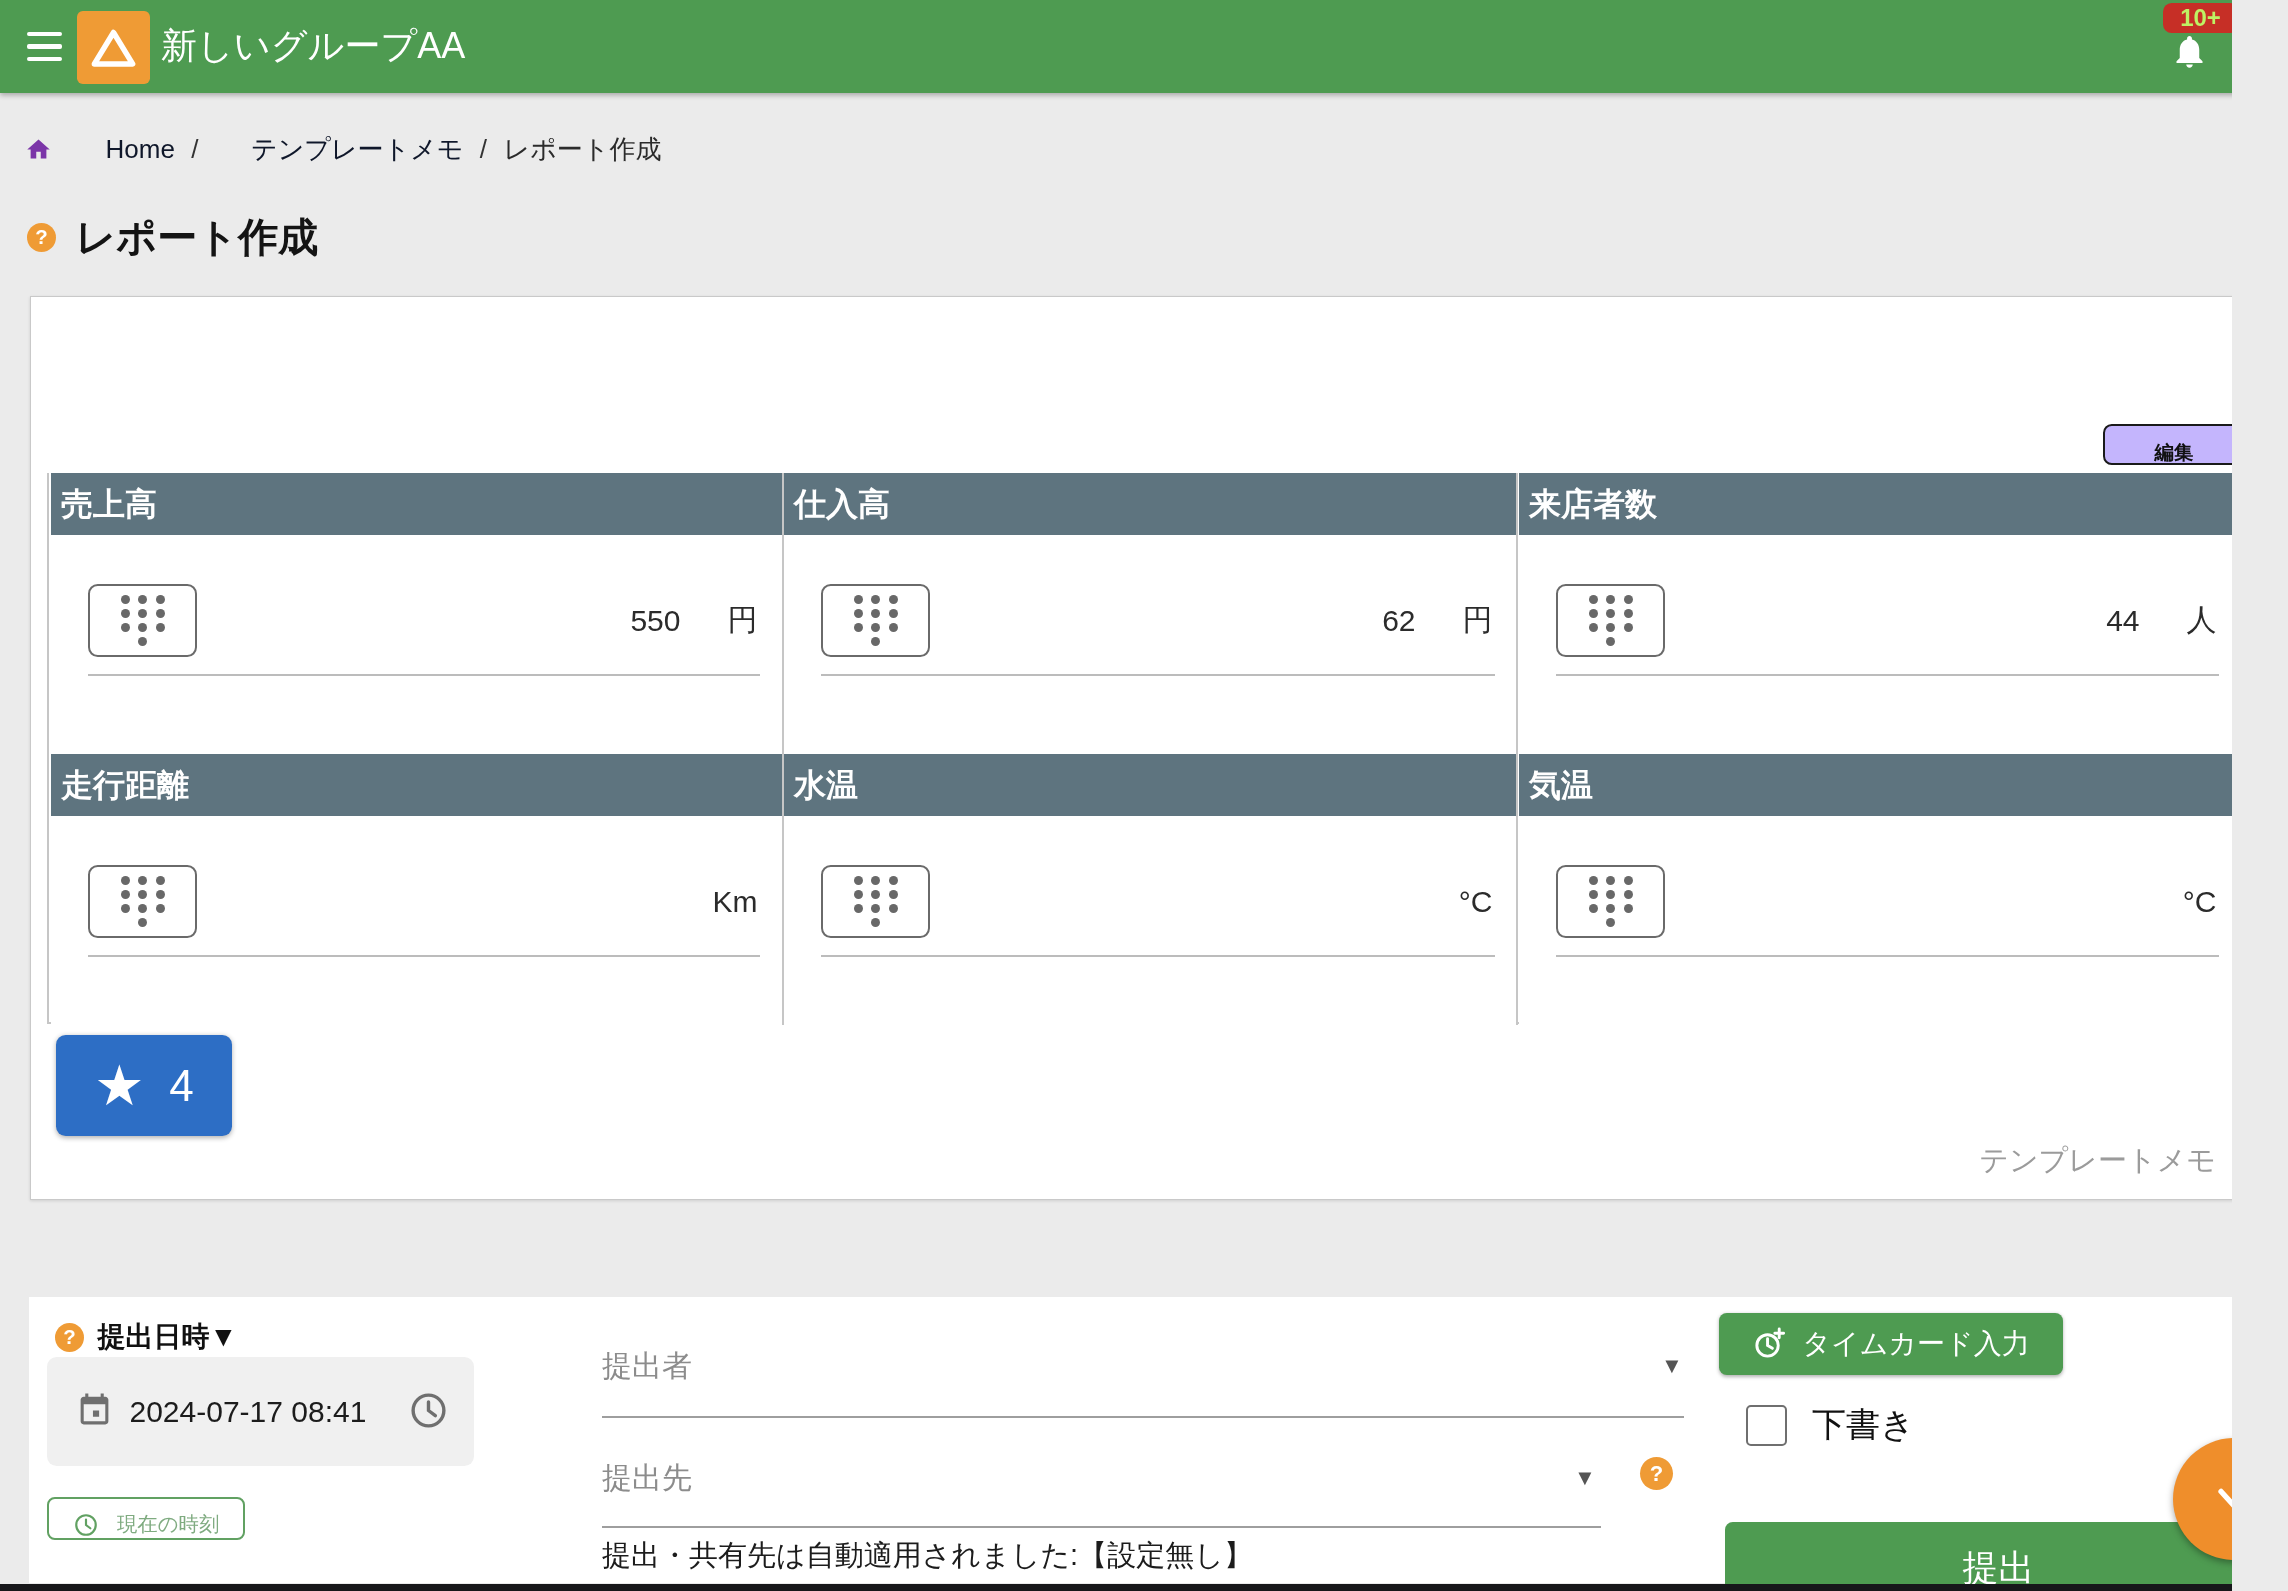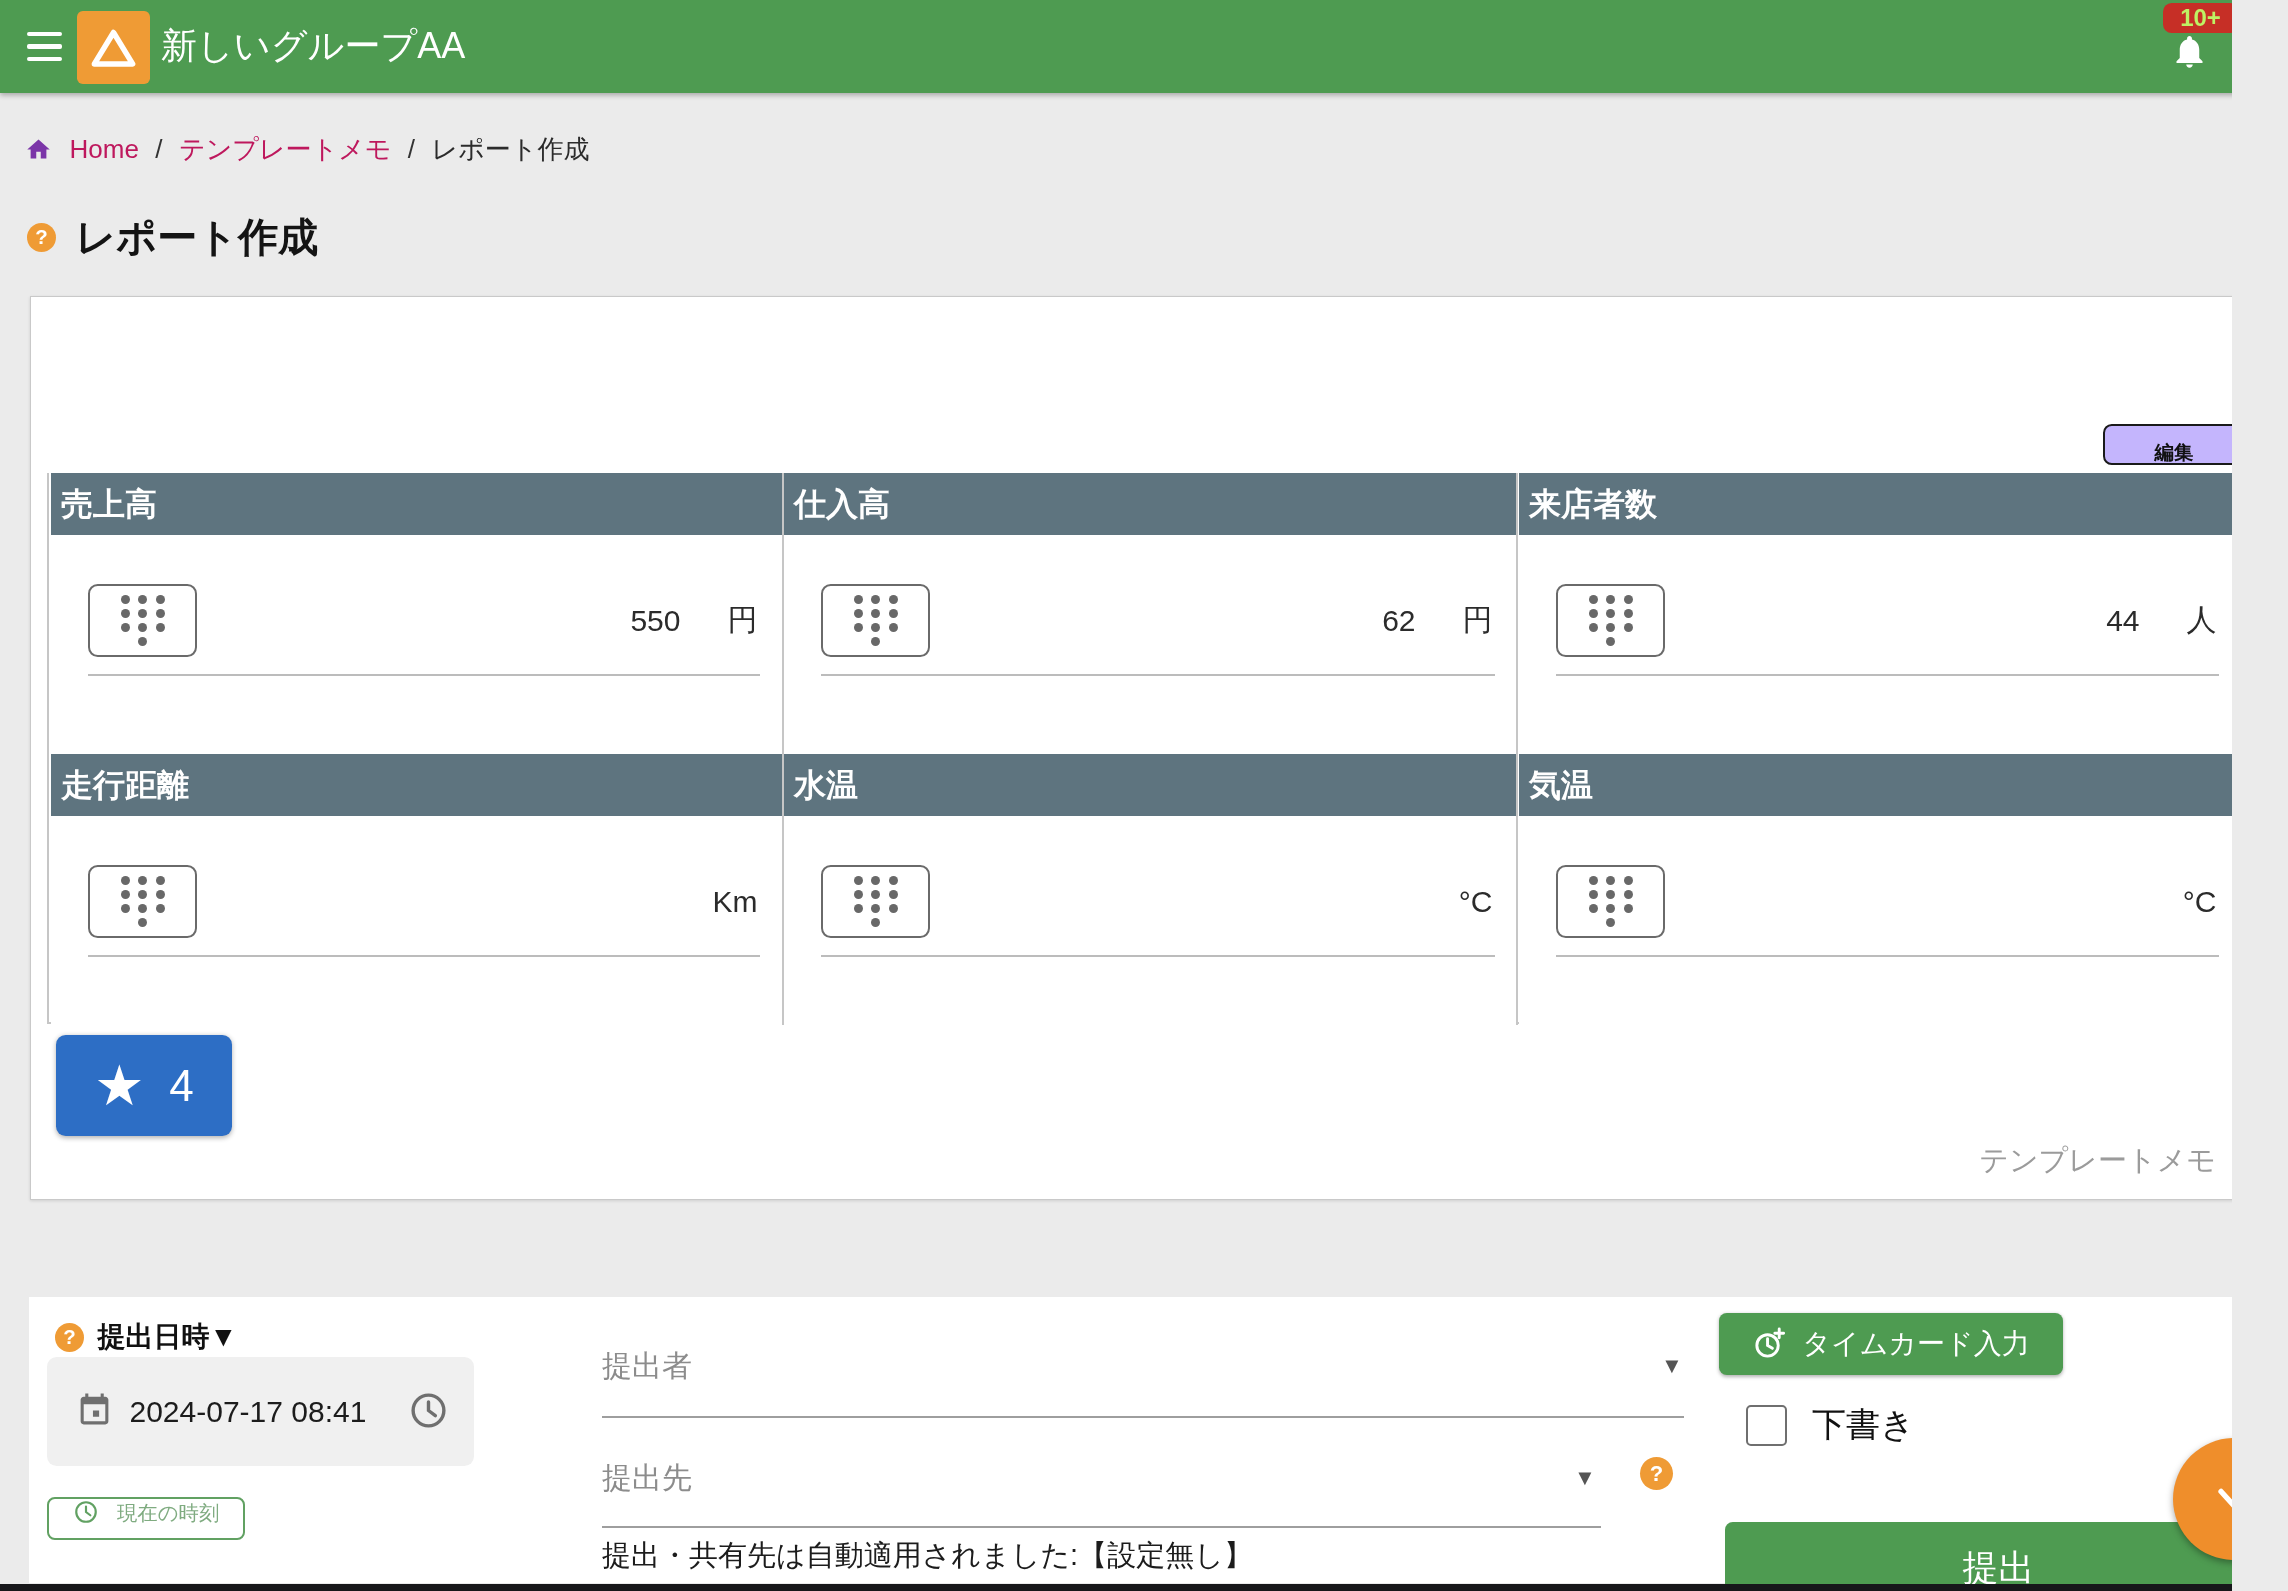--- a/index.html
+++ b/index.html
@@ -11,21 +11,21 @@
   .hamburger{position:absolute;left:27px;top:32px;width:35px;height:29px;display:flex;flex-direction:column;justify-content:space-between;cursor:pointer;}
   .hamburger span{display:block;height:4.4px;background:#fff;border-radius:1.9px;}
   .logo{position:absolute;left:77px;top:10.7px;width:73px;height:73px;background:#ef9b35;border-radius:5.8px;display:flex;align-items:center;justify-content:center;}
   .app-title{position:absolute;left:161px;top:0;height:93px;display:flex;align-items:center;color:#fff;font-size:36px;}
   .bell-wrap{position:absolute;right:56px;top:0;width:87px;height:93px;}
   .bell-svg{position:absolute;left:25px;top:32px;}
   .badge{position:absolute;left:17.5px;top:2.9px;min-width:76px;height:30px;background:#c62f26;border-radius:8.7px;color:#bef264;font-size:24px;font-weight:bold;display:flex;align-items:center;justify-content:center;padding:0 7.8px;}
 
   
   .breadcrumb{position:absolute;left:24px;top:132px;display:flex;align-items:center;gap:16.5px;font-size:26px;}
-  .bc-link{color:#be185d;cursor:pointer;}
+  .bc-link{color:#0f172a;cursor:pointer;margin-left:36px;}
   .bc-sep{color:#333;}
   .bc-current{color:#2b2b2b;}
 
   
   .page-title-row{position:absolute;left:27px;top:210px;display:flex;align-items:center;gap:19.4px;}
   .help-dot{width:29px;height:29px;border-radius:50%;background:#ef9b35;color:#fff;font-size:20.4px;font-weight:bold;display:flex;align-items:center;justify-content:center;flex:0 0 auto;}
   .page-title{font-size:40px;font-weight:bold;color:#141414;}
 
   
   .card{position:absolute;left:30px;top:296px;width:2226px;height:904px;background:#fff;border:1.9px solid #c9c9c9;box-shadow:0 1px 2.9px rgba(0,0,0,.12);}
@@ -53,21 +53,21 @@
   .memo{position:absolute;right:39px;top:844px;font-size:29px;color:#9b9b9b;}
 
   
   .panel{position:absolute;left:29px;top:1297px;width:2227px;height:286px;background:#fff;}
   .dt-label-row{position:absolute;left:26px;top:21.3px;display:flex;align-items:center;gap:13.6px;}
   .dt-label{font-size:28px;font-weight:bold;color:#111;}
   .dt-box{position:absolute;left:17.5px;top:60px;width:427px;height:109px;background:#f0f0f0;border-radius:9.7px;}
   .dt-box .cal{position:absolute;left:29px;top:35px;}
   .dt-value{position:absolute;left:83px;top:0;height:109px;display:flex;align-items:center;font-size:30px;color:#1c1c1c;}
   .dt-box .clk{position:absolute;right:25px;top:33px;cursor:pointer;}
-  .now-btn{position:absolute;left:18.4px;top:200px;width:198px;height:43px;background:#fff;border:2.4px solid #61a162;border-radius:7.8px;display:flex;align-items:flex-start;justify-content:center;gap:17.5px;cursor:pointer;}
+  .now-btn{position:absolute;left:18.4px;top:200px;width:198px;height:43px;background:#fff;border:2.4px solid #61a162;border-radius:7.8px;display:flex;align-items:flex-end;justify-content:center;gap:17.5px;cursor:pointer;}
   .now-btn .lbl{font-size:20.4px;color:#7fab80;}
 
   .dd-label{position:absolute;font-size:30px;color:#8c8c8c;}
   .dd-arrow{position:absolute;font-size:22px;color:#555;cursor:pointer;}
   .dd-line{position:absolute;height:2.4px;background:#9e9e9e;}
   .note{position:absolute;left:573px;top:239px;font-size:29px;color:#1c1c1c;}
 
   .timecard-btn{position:absolute;left:1690px;top:15.5px;width:344px;height:62px;background:#4e9b51;border-radius:7.8px;box-shadow:0 1.9px 3.9px rgba(0,0,0,.3);display:flex;align-items:center;justify-content:center;gap:15px;cursor:pointer;}
   .timecard-btn .lbl{color:#fff;font-size:28px;}
   .draft-row{position:absolute;left:1717px;top:105px;display:flex;align-items:center;gap:25px;}

